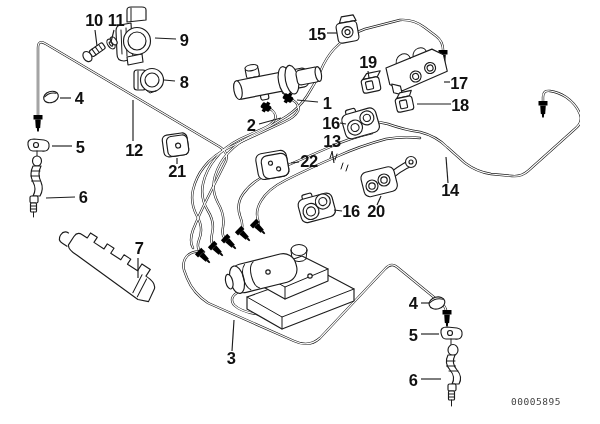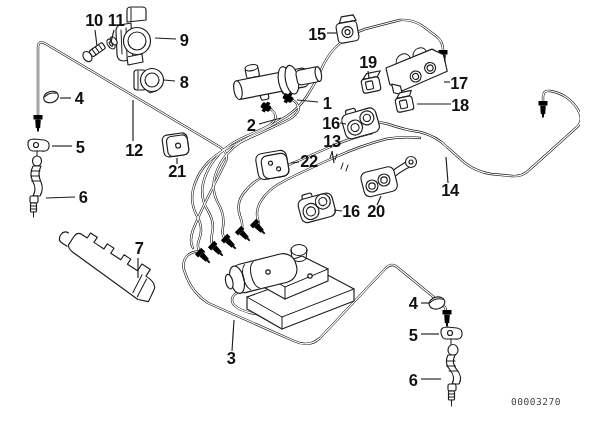--- a/index.html
+++ b/index.html
@@ -377,14 +377,14 @@
           <line x1="421" y1="334" x2="439" y2="334" class="leader"></line>
           <text x="413" y="341" class="co-label">5</text>
         </g>
         <g>
           <line x1="421" y1="379" x2="441" y2="379" class="leader"></line>
           <text x="413" y="386" class="co-label">6</text>
         </g>
       </g>
 </svg>
 
-<div id="diagram-id">00003270</div>
+<div id="diagram-id">00005895</div>
 </div>
 
 </body></html>

